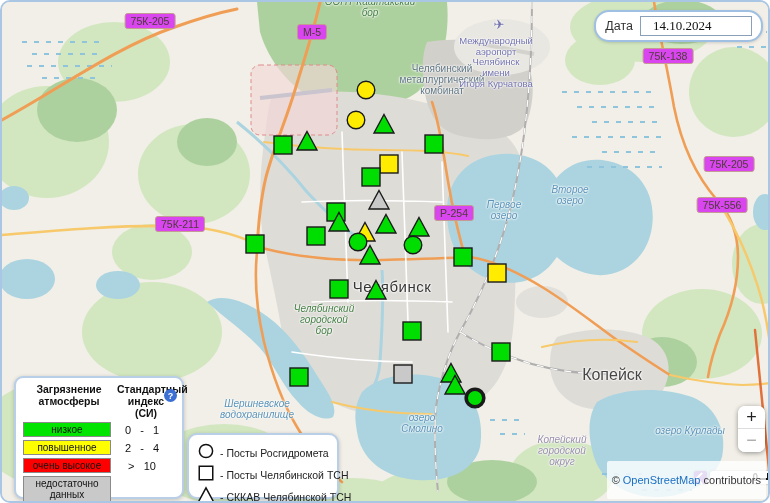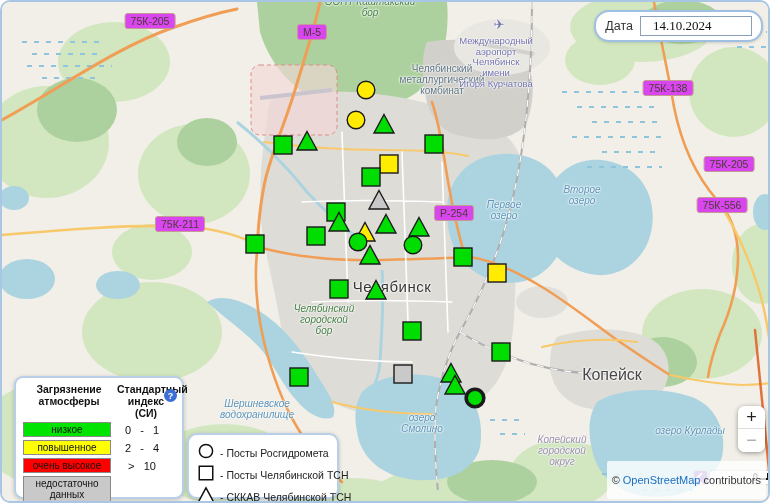--- a/index.html
+++ b/index.html
@@ -200,21 +200,21 @@
         <div>Международный</div>
         <div>аэропорт</div>
         <div>Челябинск</div>
         <div>имени</div>
         <div>Игоря Курчатова</div>
       </div>
       <div class="map-label water" style="left: 502px; top: 197px;">
         <div>Первое</div>
         <div>озеро</div>
       </div>
-      <div class="map-label water" style="left: 580px; top: 182px;">
+      <div class="map-label water" style="left: 568px; top: 182px;">
         <div>Второе</div>
         <div>озеро</div>
       </div>
       <div class="map-label forest" style="left: 322px; top: 301px;">
         <div>Челябинский</div>
         <div>городской</div>
         <div>бор</div>
       </div>
       <div class="map-label water" style="left: 255px; top: 396px;">
         <div>Шершневское</div>
@@ -237,21 +237,21 @@
       </div>
       <div class="map-label town" style="left: 610px; top: 364px;">
         <div>Копейск</div>
       </div>
     </div>
   <div class="plane" style="left: 497px; top: 15px;">✈</div>
 
   <div class="layer">
       <div class="road-badge" style="left: 148px; top: 19px;">75К-205</div>
       <div class="road-badge" style="left: 310px; top: 30px;">М-5</div>
-      <div class="road-badge" style="left: 666px; top: 86px;">75К-138</div>
+      <div class="road-badge" style="left: 666px; top: 54px;">75К-138</div>
       <div class="road-badge" style="left: 727px; top: 162px;">75К-205</div>
       <div class="road-badge" style="left: 720px; top: 203px;">75К-556</div>
       <div class="road-badge" style="left: 178px; top: 222px;">75К-211</div>
       <div class="road-badge" style="left: 452px; top: 211px;">Р-254</div>
     </div>
 
   <div class="layer">
       <div class="marker" style="left: 352px; top: 76px;"><svg width="24" height="24" viewBox="0 0 24 24">
           <circle cx="12" cy="12" r="8.8" fill="#ffec00" stroke="#1a1a1a" stroke-width="1.4"></circle>
         </svg></div>

